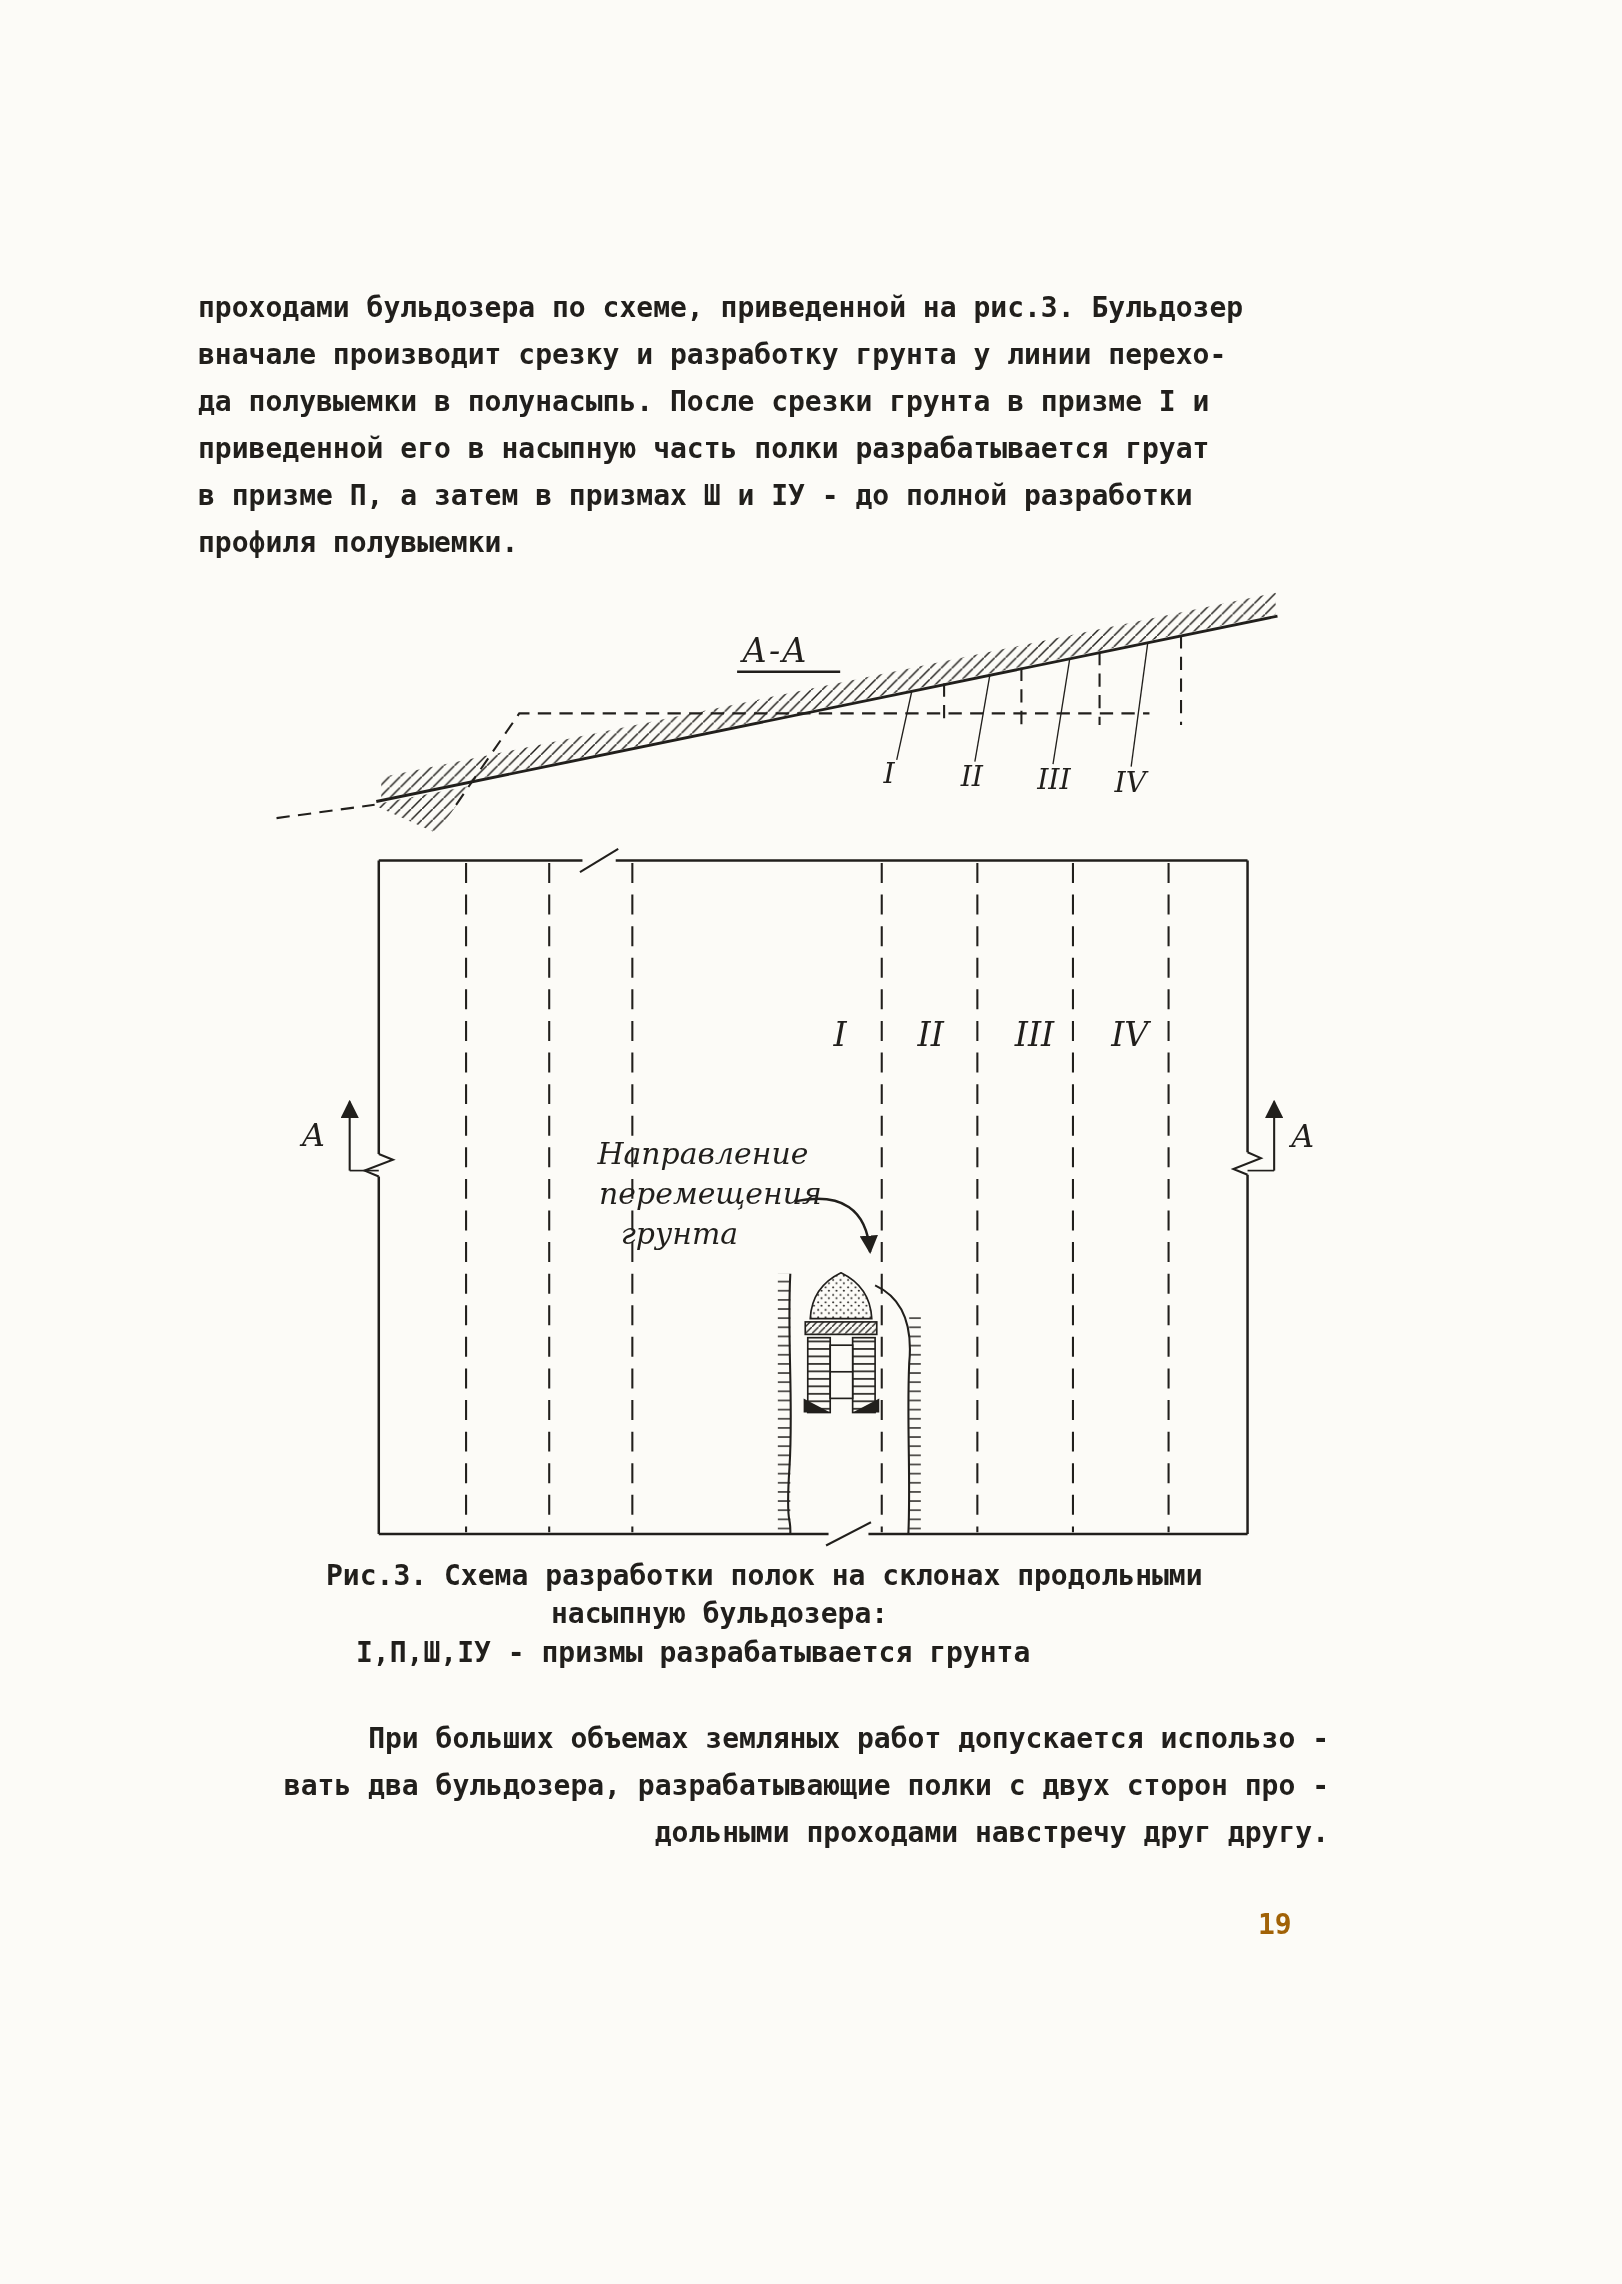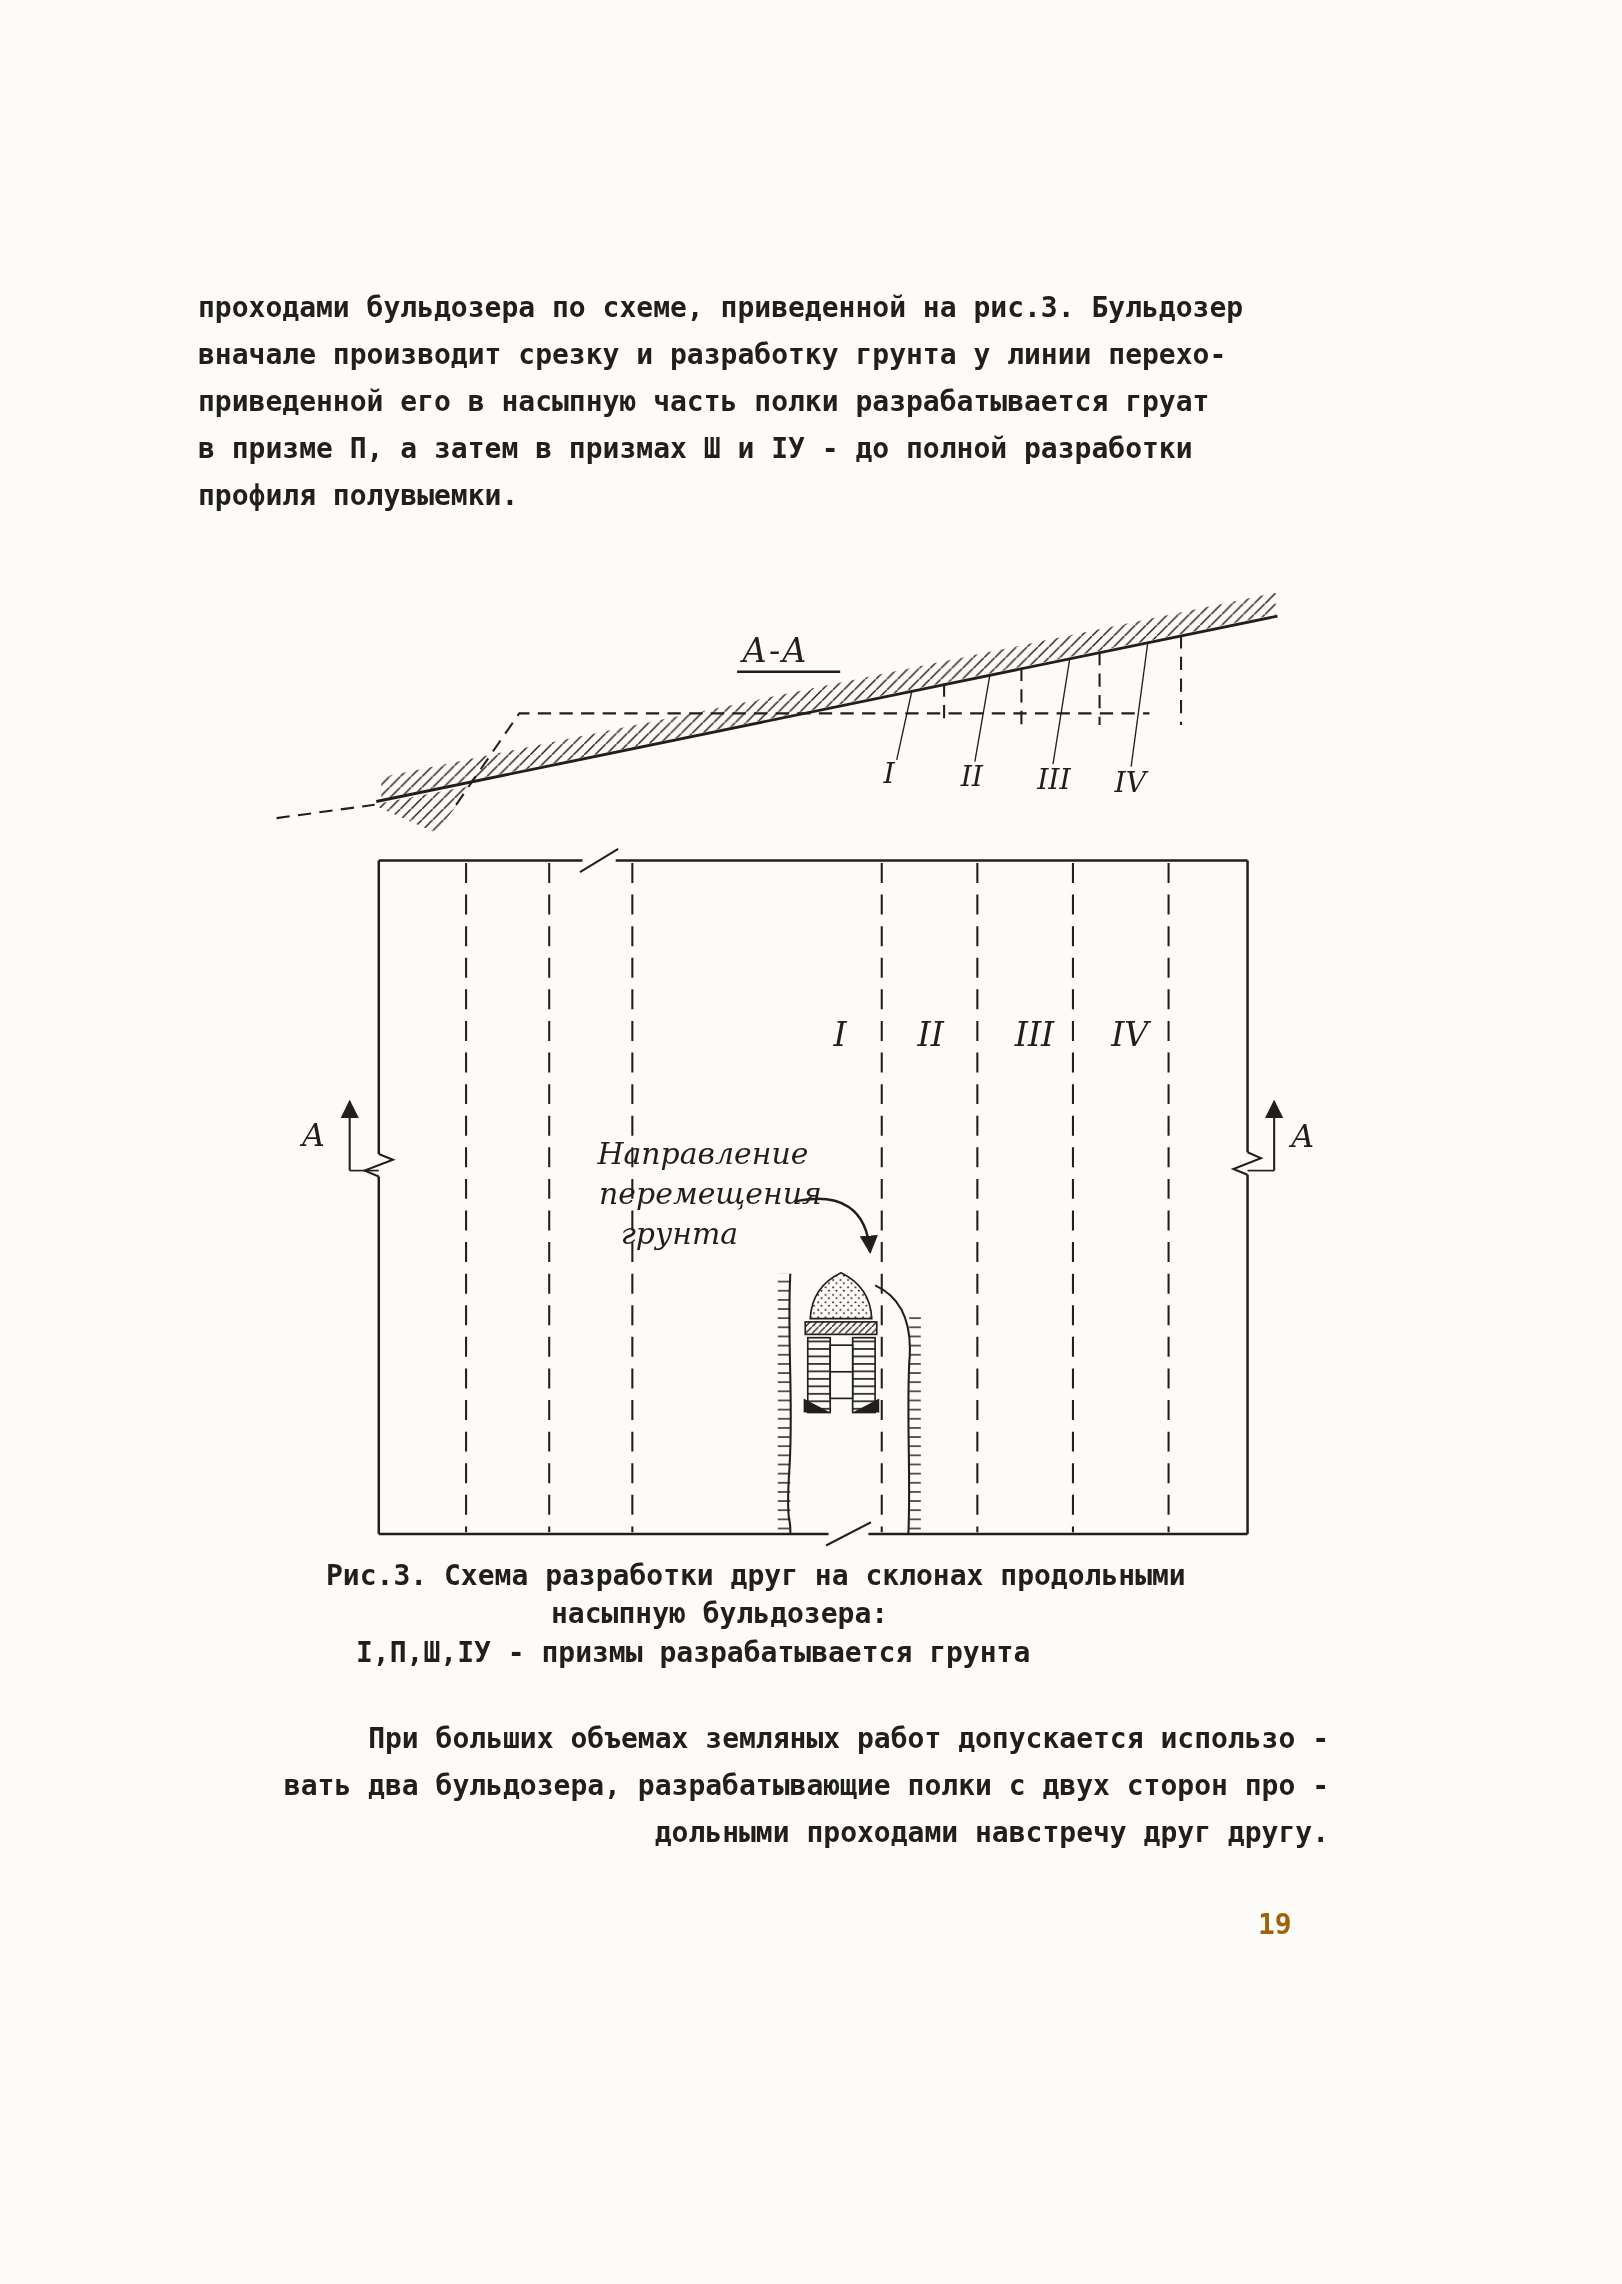--- a/index.html
+++ b/index.html
@@ -29,20 +29,21 @@
   .lbl-a{font:italic 38px "DejaVu Serif", serif;fill:#211f1c;}
 </style>
 </head>
 <body>
 
 <div class="page">
 
   <div class="para" style="left:198px;top:284px;width:1106px;">
     <div class="tline">проходами бульдозера по схеме, приведенной на рис.3. Бульдозер</div>
     <div class="tline">вначале производит срезку и разработку грунта у линии перехо-</div>
+    <div class="tline">да полувыемки в полунасыпь. После срезки грунта в призме I и</div>
     <div class="tline">приведенной его в насыпную часть полки разрабатывается груат</div>
     <div class="tline">в призме П, а затем в призмах Ш и IУ - до полной разработки</div>
     <div class="tline">профиля полувыемки.</div>
   </div>
 
   <svg class="diagram" viewBox="0 0 1951 1180">
     <defs>
       <pattern id="hatch" patternUnits="userSpaceOnUse" width="13" height="13">
         <path d="M0 13 L13 0" stroke="#211f1c" stroke-width="1.8"></path>
       </pattern>
@@ -160,21 +161,21 @@
         <rect x="935" y="832" width="15" height="313" fill="url(#hticks)"></rect>
         <path d="M950 832 C946 910 954 990 949 1065 S951 1120 950 1145" fill="none" stroke="#211f1c" stroke-width="2.5"></path>
       </g>
       <g>
         <rect x="1093" y="880" width="14" height="265" fill="url(#hticks)"></rect>
         <path d="M1052 846 Q1100 868 1093 940 C1090 1010 1095 1080 1092 1145" fill="none" stroke="#211f1c" stroke-width="2.5"></path>
       </g>
     </g>
   </svg>
 
-  <div class="cap tline" style="left:326px;top:1552px;">Рис.3. Схема разработки друг на склонах продольными</div>
+  <div class="cap tline" style="left:326px;top:1552px;">Рис.3. Схема разработки полок на склонах продольными</div>
   <div class="cap tline" style="left:551px;top:1590px;">насыпную бульдозера:</div>
   <div class="cap tline" style="left:356px;top:1629px;">I,П,Ш,IУ - призмы разрабатывается грунта</div>
 
   <div class="para" style="left:223px;top:1715px;width:1106px;text-align:right;">
     <div class="tline" style="text-indent:81px;">При больших объемах земляных работ допускается использо -</div>
     <div class="tline">вать два бульдозера, разрабатывающие полки с двух сторон про -</div>
     <div class="tline">дольными проходами навстречу друг другу.</div>
   </div>
 
   <div class="pageno" style="left:1258px;top:1906px;">19</div>

